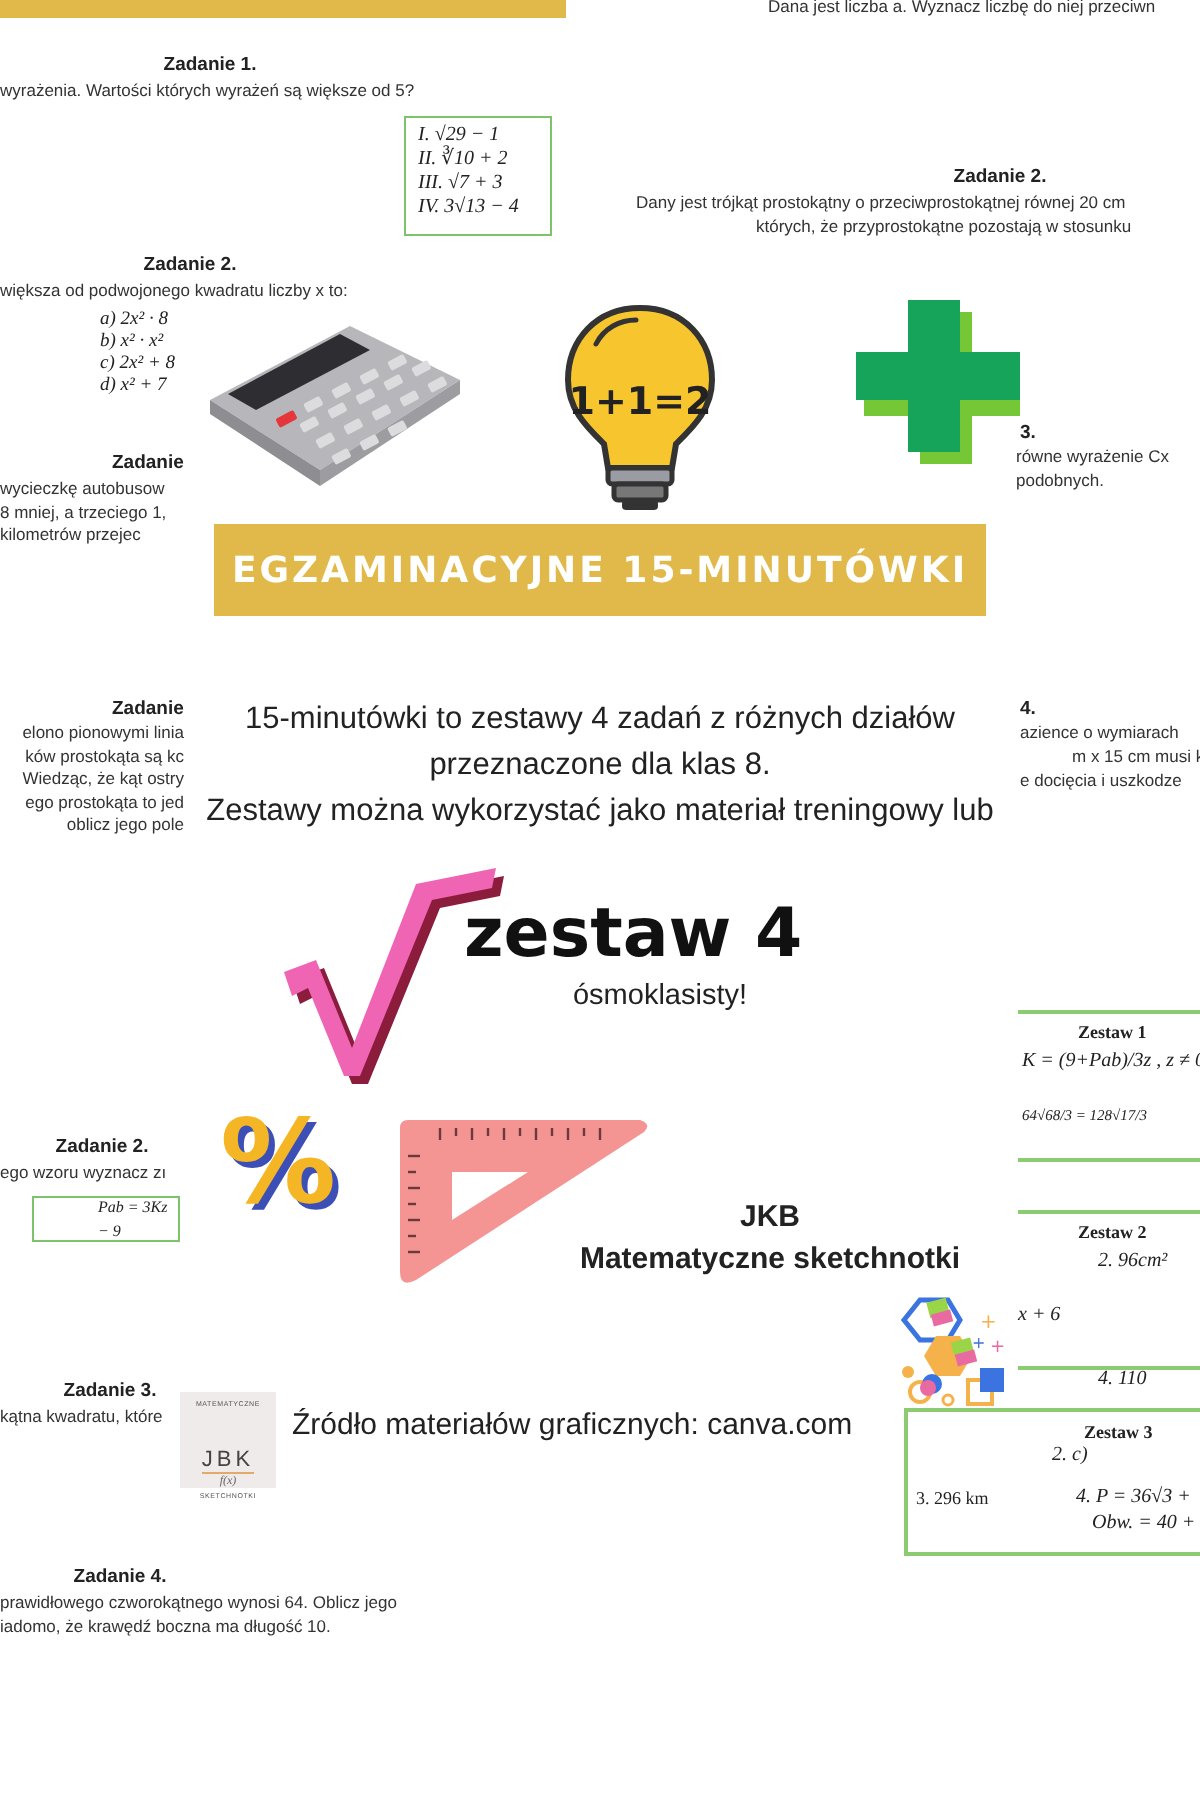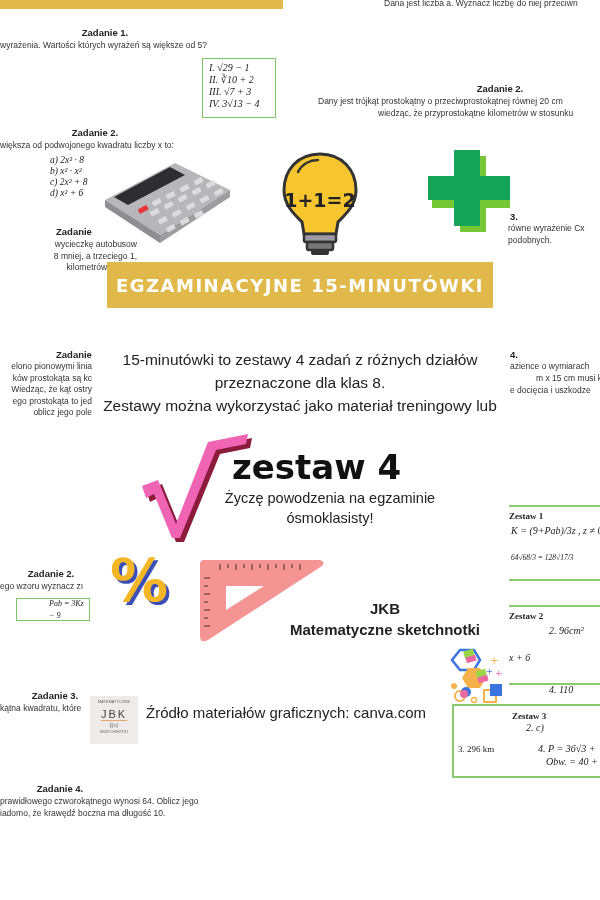--- a/index.html
+++ b/index.html
@@ -5,21 +5,21 @@
   html, body { margin:0; padding:0; }
   body { width:600px; height:900px; position:relative; overflow:hidden; background:#ffffff;
          font-family:"Liberation Sans", "DejaVu Sans", sans-serif; color:#222; }
   .abs { position:absolute; }
   .topbar { left:0; top:0; width:283px; height:9px; background:#e1b94a; }
   .task-title { font-weight:bold; font-size:9.5px; color:#222; text-align:center; }
   .task-text { font-size:8.5px; color:#333; line-height:11.5px; white-space:nowrap; }
   .math { font-family:"Liberation Serif", "DejaVu Serif", serif; font-style:italic; font-size:10px; line-height:12px; color:#222; }
   .greenbox { border:1.5px solid #7cc36a; background:#fff;padding-left:32px; }
   .answer-box { border-top:2px solid #8dcb72; border-bottom:2px solid #8dcb72; background:#fff; }
-  .ans-head { font-family:"Liberation Serif", serif; font-weight:bold; font-size:9px; }
+  .ans-head { font-family:"Liberation Serif", serif; font-weight:bold; font-size:9px;margin-left:30px; }
   .ans-math { font-family:"Liberation Serif", serif; font-style:italic; font-size:10px; }
   .banner { left:107px; top:262px; width:386px; height:46px; background:#e1b94a; display:flex; align-items:center; justify-content:center; }
   .banner span { color:#fff; font-weight:bold; font-size:18px; letter-spacing:1.5px; font-family:"DejaVu Sans", sans-serif; }
   .intro { left:90px; top:348px; width:420px; text-align:center; font-size:15.5px; line-height:23px; color:#222; }
   .zestaw { left:232px; top:447px; font-size:34px; font-weight:bold; color:#111; font-family:"DejaVu Sans", sans-serif; }
   .wish { left:180px; top:488px; width:300px; text-align:center; font-size:14.5px; line-height:20px; color:#222; }
   .author { left:250px; top:598px; width:270px; text-align:center; font-weight:bold; font-size:15px; line-height:21px; color:#222; }
   .source { left:146px; top:704px; font-size:15px; color:#222; }
 </style>
 </head>
@@ -37,42 +37,42 @@
   <div class="math">III. √7 + 3</div>
   <div class="math">IV. 3√13 − 4</div>
 </div>
 
 <div class="abs task-title" style="left:50px; top:127px; width:90px;">Zadanie 2.</div>
 <div class="abs task-text" style="left:0; top:140px;">większa od podwojonego kwadratu liczby x to:</div>
 <div class="abs" style="left:50px; top:155px; width:42px; overflow:hidden;">
   <div class="math" style="font-size:9.5px;line-height:11px;">a) 2x² · 8</div>
   <div class="math" style="font-size:9.5px;line-height:11px;">b) x² · x²</div>
   <div class="math" style="font-size:9.5px;line-height:11px;">c) 2x² + 8</div>
-  <div class="math" style="font-size:9.5px;line-height:11px;">d) x² + 6</div>
+  <div class="math" style="font-size:9.5px;line-height:11px;">d) x² + 7</div>
 </div>
 
 <div class="abs task-title" style="left:56px; top:226px; width:36px; overflow:hidden; text-align:left;">Zadanie</div>
-<div class="abs" style="left:0; top:239px; width:92px; overflow:hidden; text-align:right;padding-left:45px;">
+<div class="abs" style="left:0; top:239px; width:92px; overflow:hidden; text-align:left;">
   <div class="task-text">wycieczkę autobusow</div>
   <div class="task-text">8 mniej, a trzeciego 1,</div>
   <div class="task-text">kilometrów przejec</div>
 </div>
 
 <div class="abs task-title" style="left:56px; top:349px; width:36px; overflow:hidden; text-align:left;">Zadanie</div>
 <div class="abs" style="left:0; top:361px; width:92px; overflow:hidden; text-align:right;">
   <div class="task-text">elono pionowymi linia</div>
   <div class="task-text">ków prostokąta są kc</div>
   <div class="task-text">Wiedząc, że kąt ostry</div>
   <div class="task-text">ego prostokąta to jed</div>
   <div class="task-text">oblicz jego pole</div>
 </div>
 
 <div class="abs task-title" style="left:470px; top:83px; width:60px;">Zadanie 2.</div>
 <div class="abs task-text" style="left:318px; top:96px;">Dany jest trójkąt prostokątny o przeciwprostokątnej równej 20 cm</div>
-<div class="abs task-text" style="left:378px; top:108px;">wiedząc, że przyprostokątne kilometrów w stosunku</div>
+<div class="abs task-text" style="left:378px; top:108px;">których, że przyprostokątne pozostają w stosunku</div>
 
 <div class="abs task-title" style="left:510px; top:211px; text-align:left;">3.</div>
 <div class="abs task-text" style="left:508px; top:223px;">równe wyrażenie Cx</div>
 <div class="abs task-text" style="left:508px; top:235px;">podobnych.</div>
 
 <div class="abs task-title" style="left:510px; top:349px; text-align:left;">4.</div>
 <div class="abs task-text" style="left:510px; top:361px;">azience o wymiarach</div>
 <div class="abs task-text" style="left:536px; top:373px;">m x 15 cm musi kupić</div>
 <div class="abs task-text" style="left:510px; top:385px;">e docięcia i uszkodze</div>
 
@@ -168,21 +168,20 @@
 </div>
 
 <svg class="abs" style="left:140px; top:432px;" width="115" height="112" viewBox="0 0 115 112">
   <polygon points="6,58 22,52 40,96 72,14 112,6 110,16 80,22 44,110 36,110 18,66 10,70" fill="#8b1c3c"></polygon>
   <polygon points="2,54 18,48 36,92 68,10 108,2 106,12 76,18 40,106 32,106 14,62 6,66" fill="#f064b4"></polygon>
 </svg>
 
 <div class="abs zestaw">zestaw 4</div>
 
 <div class="abs wish">
-  <div>Życzę powodzenia na egzaminie</div>
   <div>ósmoklasisty!</div>
 </div>
 
 <div class="abs" style="left:110px; top:548px; font-size:58px; font-weight:bold; color:#f5b625; text-shadow:3px 3px 0 #3b4fb7; font-family:'DejaVu Sans', sans-serif; line-height:66px;">%</div>
 
 <svg class="abs" style="left:196px; top:556px;" width="132" height="88" viewBox="0 0 132 88">
   <path d="M8,4 L124,4 Q130,6 126,10 L12,84 Q4,88 4,80 L4,8 Q4,4 8,4 Z" fill="#f49593"></path>
   <polygon points="30,30 68,30 30,54" fill="#ffffff"></polygon>
   <g stroke="#6b3a3a" stroke-width="1.2">
     <line x1="24" y1="8" x2="24" y2="14"></line>
@@ -225,18 +224,18 @@
   <circle cx="28" cy="52" r="2.5" fill="none" stroke="#f6b24a" stroke-width="1.5"></circle>
   <rect x="38" y="42" width="12" height="12" fill="none" stroke="#f6b24a" stroke-width="2"></rect>
   <rect x="44" y="36" width="12" height="12" fill="#3b73e0"></rect>
   <text x="44" y="16" font-size="10" fill="#f6b24a" font-family="DejaVu Sans, sans-serif">+</text>
   <text x="40" y="26" font-size="8" fill="#3b73e0" font-family="DejaVu Sans, sans-serif">+</text>
   <text x="49" y="28" font-size="9" fill="#e86aa0" font-family="DejaVu Sans, sans-serif">+</text>
 </svg>
 
 <div class="abs" style="left:90px; top:696px; width:48px; height:48px; background:#efebea; text-align:center; font-family:'Liberation Sans', sans-serif;">
   <div style="font-size:3.5px; margin-top:4px; letter-spacing:0.3px; color:#555;">MATEMATYCZNE</div>
-  <div style="font-size:11px; letter-spacing:2px; color:#444; margin-top:4px; border-bottom:1px solid #e2a96b; display:inline-block; line-height:12px;">JBK</div>
+  <div style="font-size:11px; letter-spacing:2px; color:#444; margin-top:20px; border-bottom:1px solid #e2a96b; display:inline-block; line-height:12px;">JBK</div>
   <div style="font-size:6px; color:#666; font-family:'Liberation Serif', serif; font-style:italic;">f(x)</div>
   <div style="font-size:3.5px; letter-spacing:0.3px; color:#555; margin-top:2px;">SKETCHNOTKI</div>
 </div>
 
 <div class="abs source">Źródło materiałów graficznych: canva.com</div>
 
 </body></html>

